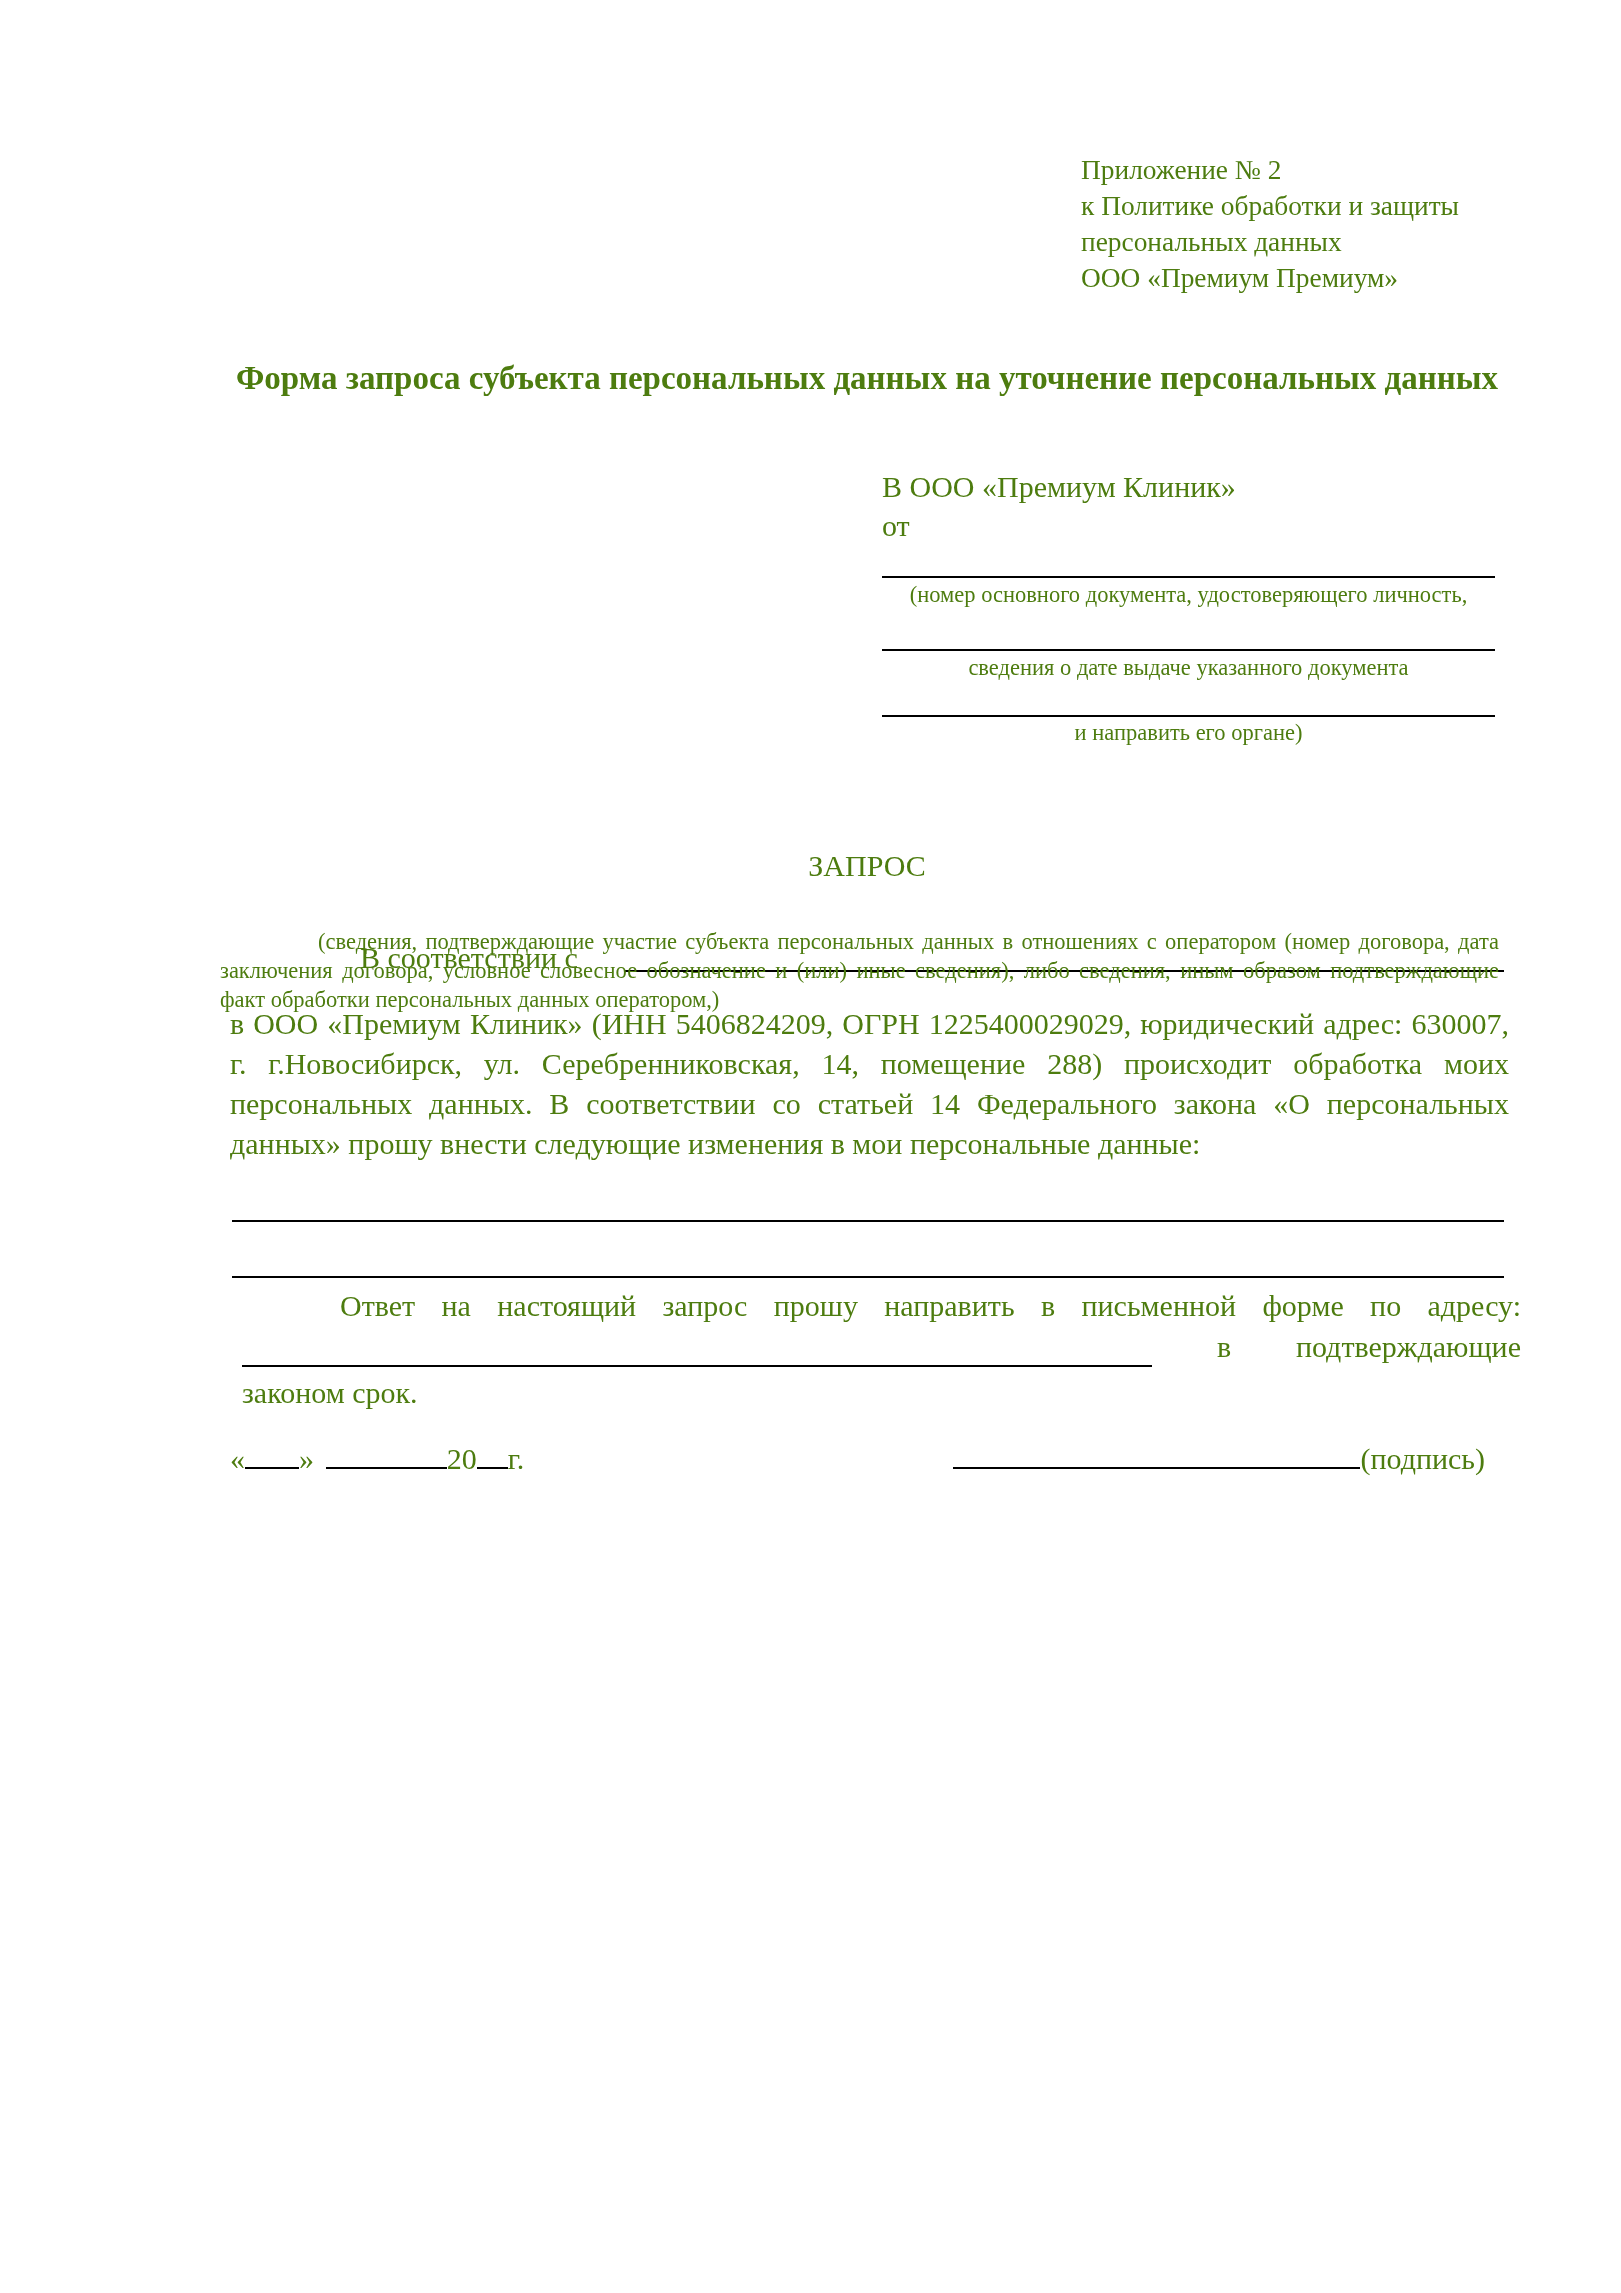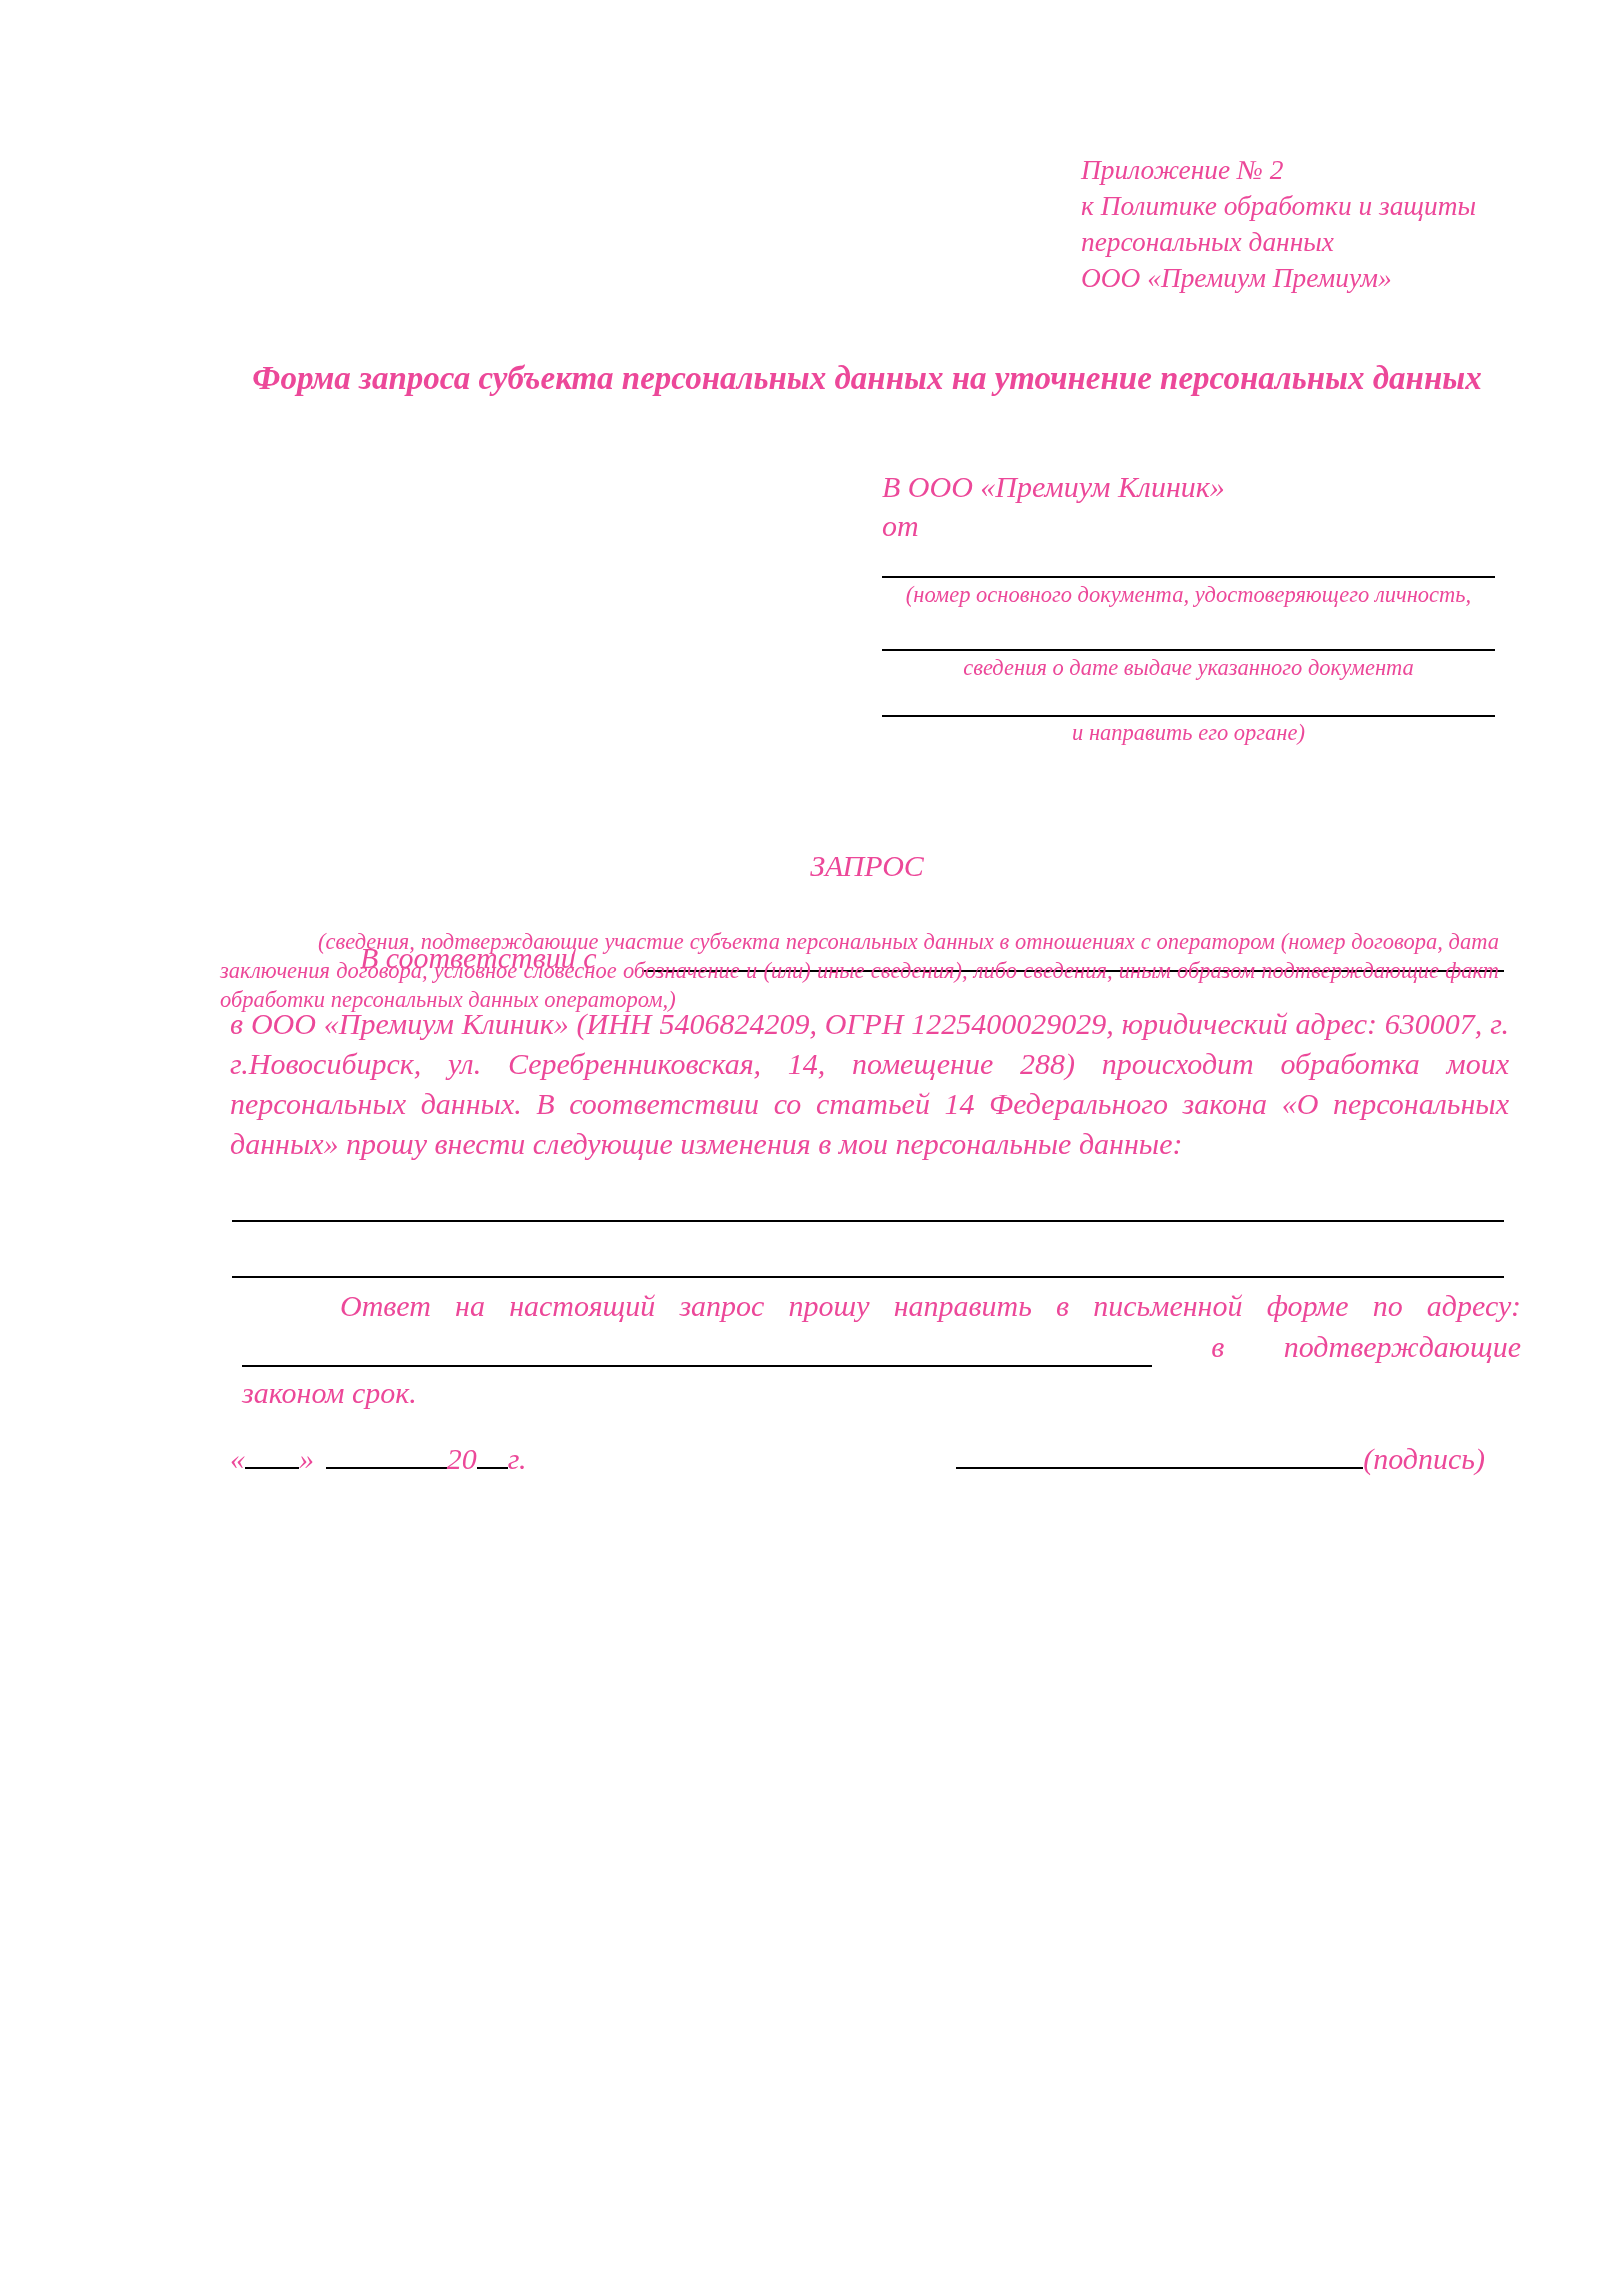--- a/index.html
+++ b/index.html
@@ -1,24 +1,23 @@
 <!DOCTYPE html>
 <html><head>
 <meta charset="utf-8">
 <style>
   html, body { margin: 0; padding: 0; background: #ffffff; }
   .page {
     position: relative;
     width: 1621px;
     height: 2240px;
     background: #ffffff;
-    color: #ec4899;
+    color: #4d7c0f;
     font-family: "Liberation Serif", "DejaVu Serif", serif;
     overflow: hidden;
-    font-style: italic;
   }
 
   
   .annex {
     position: absolute;
     left: 1081px;
     top: 152px;
     font-size: 27.4px;
     line-height: 36px;
     white-space: nowrap;

